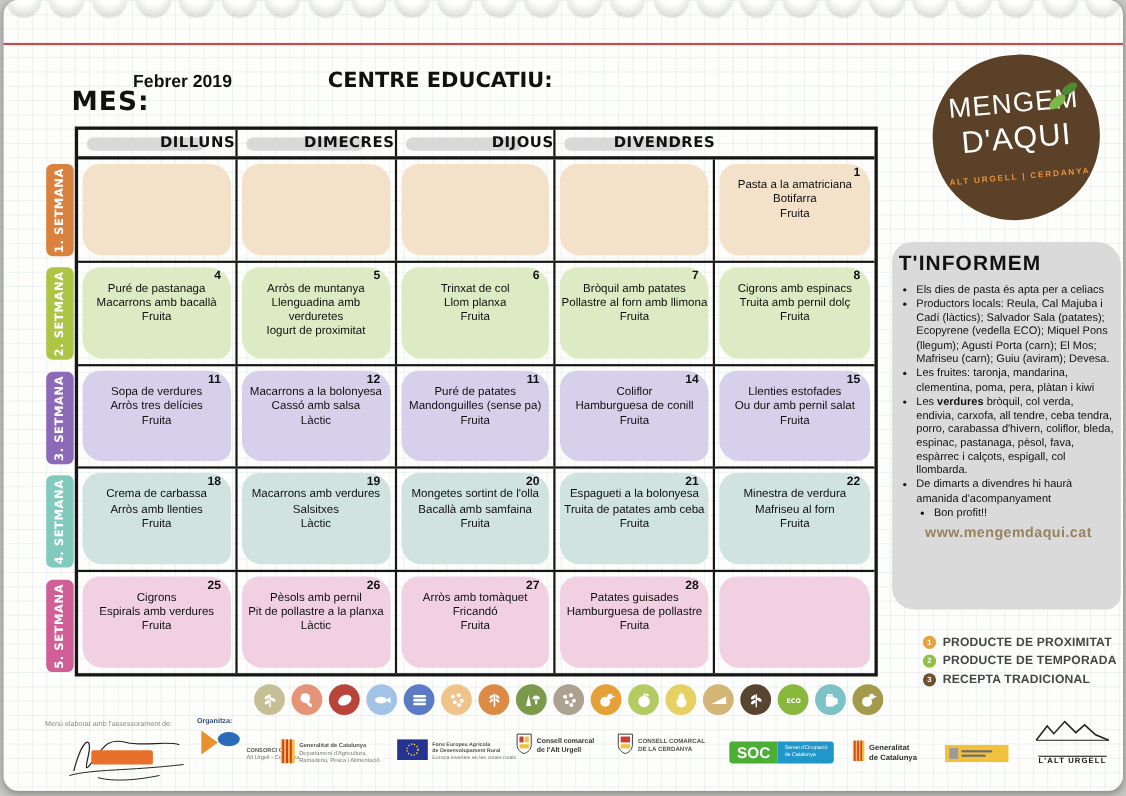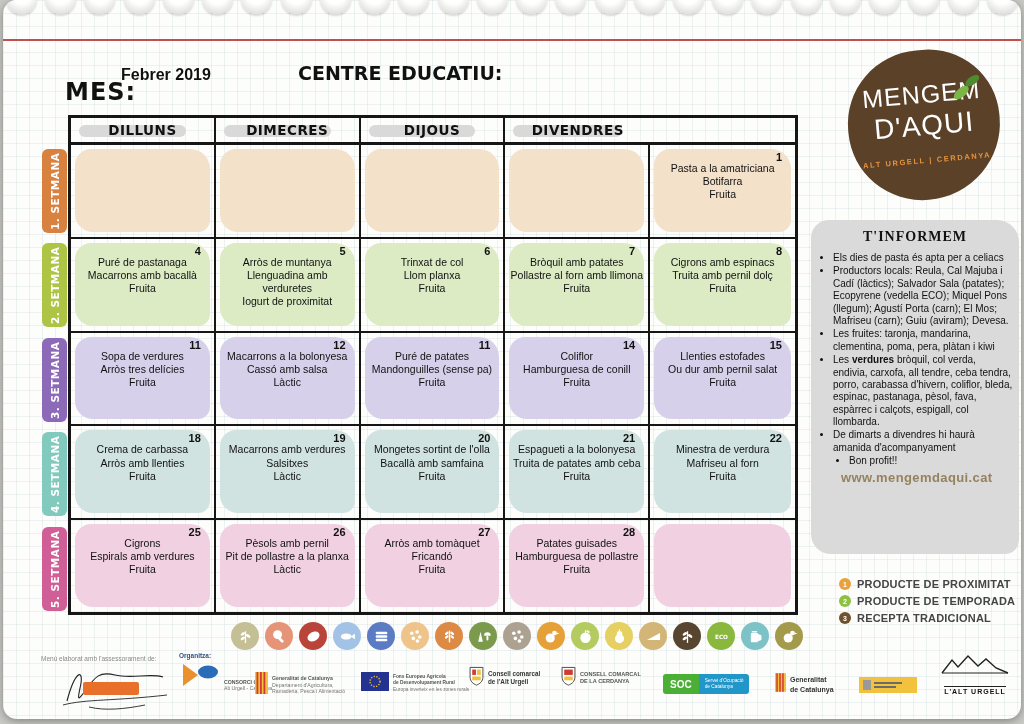--- a/index.html
+++ b/index.html
@@ -34,35 +34,35 @@
   
   #calendar{position:absolute;left:65px;top:115px;width:730px;height:500px;
     border:3px solid #161616;z-index:2;display:flex;flex-direction:column}
   #calendar-header-row{display:grid;grid-template-columns:repeat(5,1fr);height:27px;
     border-bottom:3px solid #161616}
   #calendar-body{flex:1;display:flex;flex-direction:column}
   .week-row{flex:1;display:grid;grid-template-columns:repeat(5,1fr);border-bottom:2.5px solid #161616}
   .week-row:last-child{border-bottom:none}
   .hcell,.cell{border-right:2.5px solid #161616;position:relative}
   .hcell:last-child,.cell:last-child{border-right:none}
-  .hcell{display:flex;align-items:center;justify-content:center}
+  .hcell{display:flex;align-items:center;justify-content:flex-end}
   .pill{position:absolute;left:8px;right:28px;top:7px;height:12px;border-radius:6px;background:#d9d9d9}
   .hlbl{position:relative;font-family:"DejaVu Sans",sans-serif;font-weight:bold;font-size:13.5px;letter-spacing:.5px}
   .blob{position:absolute;left:4px;right:4px;top:4px;bottom:5px;border-radius:16px 20px 12px 18px}
   .daynum{position:absolute;top:6px;right:13px;font-weight:bold;font-size:11px;z-index:1}
   .lines{position:absolute;left:5px;right:5px;top:17px;text-align:center;font-size:10.5px;line-height:1.25;z-index:1}
   
   #week-tabs{position:absolute;left:39px;top:145px;width:25px;height:470px;z-index:2}
   .wtab{position:absolute;left:0;width:25px;height:84px;border-radius:6px;color:#fff;
     font-family:"DejaVu Sans",sans-serif;font-weight:bold;font-size:10.5px;letter-spacing:.5px;
     display:flex;align-items:center;justify-content:center;writing-mode:vertical-rl;transform:rotate(180deg)}
   
   #sidebar{position:absolute;left:808px;top:220px;width:208px;height:334px;background:#dadada;
     border-radius:18px 22px 14px 20px;z-index:2;padding:9px 6px 0 6px}
-  #sb-title{text-align:center;font-family:Liberation Serif, serif;font-weight:bold;font-size:14px;letter-spacing:1px}
+  #sb-title{text-align:left;font-family:Liberation Sans, sans-serif;font-weight:bold;font-size:19px;letter-spacing:1px}
   #sidebar ul{margin-top:7px;padding-left:16px;font-size:10px;line-height:1.24}
   #sidebar li{margin-bottom:1px}
   #sidebar li.sub{margin-left:16px}
   #sb-site{margin:2px 0 0 24px;font-weight:bold;font-size:13px;color:#96825f;letter-spacing:.4px}
   
   #legend{position:absolute;left:836px;top:578px;z-index:2}
   .lrow{display:flex;align-items:center;margin-bottom:5px}
   .ldot{width:12px;height:12px;border-radius:50%;color:#fff;font-size:7px;font-weight:bold;
     display:flex;align-items:center;justify-content:center;margin-right:6px;flex:none}
   .llbl{font-size:11px;font-weight:bold;color:#454545;letter-spacing:.2px}
@@ -78,21 +78,21 @@
   #f-org-label{left:176px;top:652px;font-size:6.5px;color:#34507e;font-weight:bold}
   #f-consorci{left:176px;top:662px;display:flex;align-items:flex-end;gap:3px}
   #f-dept{left:252px;top:672px;display:flex;gap:4px;align-items:center}
   #f-eu{left:358px;top:672px;display:flex;gap:4px;align-items:center}
   #f-eu .tiny{font-size:4.8px}
   #f-urgell{left:466px;top:666px;display:flex;gap:4px;align-items:center}
   #f-urgell .tiny{font-size:6.3px;font-weight:bold;color:#333}
   #f-cerdanya{left:558px;top:666px;display:flex;gap:4px;align-items:center}
   #f-cerdanya .tiny{font-size:5.6px;color:#555;font-weight:bold}
   #f-soc{left:660px;top:674px;display:flex}
-  .soc-green{background:#4caf35;color:#fff;font-weight:bold;font-size:10px;padding:0 7px;
+  .soc-green{background:#4caf35;color:#fff;font-weight:bold;font-size:14px;padding:0 7px;
     border-radius:3px 0 0 3px;display:flex;align-items:center;height:20px}
   .soc-blue{background:#2196c9;color:#fff;font-size:4.8px;line-height:1.25;padding:0 6px;
     border-radius:0 3px 3px 0;display:flex;flex-direction:column;justify-content:center;height:20px}
   #f-gencat{left:772px;top:673px;display:flex;gap:4px;align-items:center}
   #f-gencat .tiny{font-size:7px;font-weight:bold;color:#333}
   #f-spain{left:856px;top:677px}
   #f-alturgell{left:926px;top:652px;text-align:center}
   #f-alturgell .lbl{font-size:7px;font-weight:bold;letter-spacing:1px;border-top:1px solid #222;
     display:inline-block;padding-top:1px;color:#111}
 </style>

